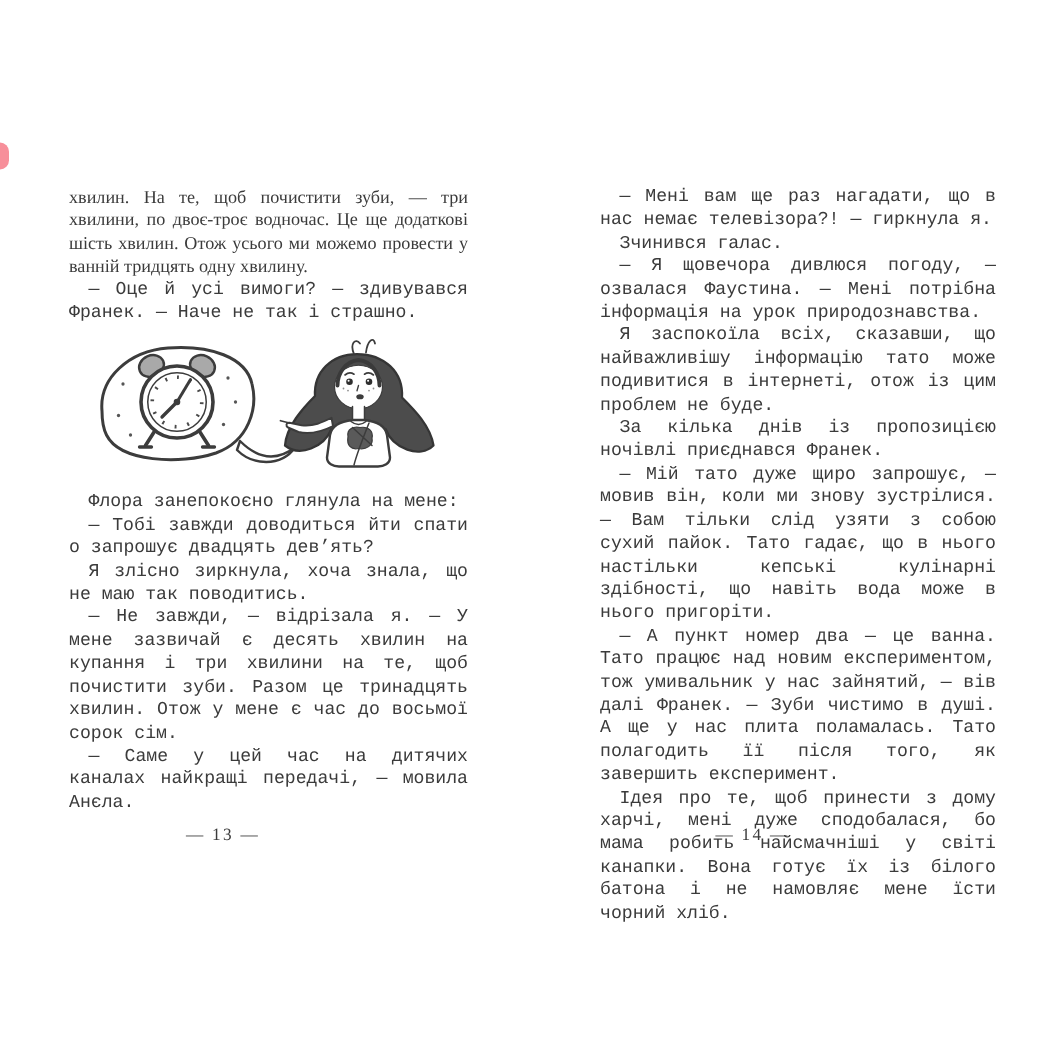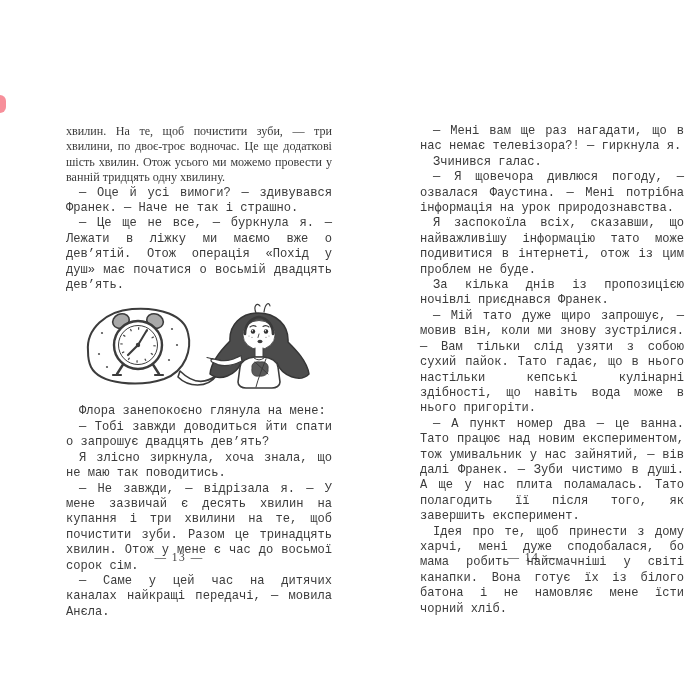--- a/index.html
+++ b/index.html
@@ -19,53 +19,51 @@
   .bookmark{
     position:absolute;left:0;top:95px;
     width:6px;height:18px;
     background:var(--bookmark);
     border-radius:0 9px 9px 0;
   }
   .column{
     position:absolute;top:124px;
     font-size:12.1px;line-height:15.4px;
     text-align:justify;
-    margin-left:20px;
   }
   .column.left{left:46px;width:266px;}
   .column.right{left:400px;width:264px;}
   .para{margin:0;padding:0;text-indent:0;}
   .para.indent{text-indent:13px;font-family:Liberation Mono, monospace;}
   figure.illustration{
     margin:6px 0 5px 0;padding:0;
     height:100px;width:100%;
   }
   figure.illustration svg{display:block;margin-left:14px;}
   .page-number{
     position:absolute;top:551px;
     width:110px;
     font-size:11.5px;letter-spacing:1.5px;
-    text-align:center;text-indent:0;
+    text-align:left;text-indent:0;
   }
   .page-number.left{left:124px;}
   .page-number.right{left:477px;}
   .lineart{stroke:#3c3c3c;fill:none;stroke-linecap:round;stroke-linejoin:round;}
 </style>
 </head>
 <body>
 
 <div class="bookmark"></div>
 
 <main>
 
   <section class="column left">
     <div>
         <p class="para">хвилин. На те, щоб почистити зуби, — три хвилини, по двоє-троє водночас. Це ще додаткові шість хвилин. Отож усього ми можемо провести у ванній тридцять одну хвилину.</p>
         <p class="para indent">— Оце й усі вимоги? — здивувався Франек. — Наче не так і страшно.</p>
-        <p class="para indent">— Це ще не все, — буркнула я. — Лежати в ліжку ми маємо вже о дев’ятій. Отож операція «Похід у душ» має початися о восьмій двадцять дев’ять.</p>
       </div>
 
     <figure class="illustration">
       <svg width="236" height="100" viewBox="0 0 236 100">
 
         <g>
           <path class="lineart" style="fill:#ffffff;stroke-width:2" d="M8 52 C6 30 26 12 52 10 C80 8 104 16 108 34 C112 50 106 72 84 80 C60 88 20 86 11 68 C8 62 8 56 8 52 Z"></path>
           <path class="lineart" style="fill:#ffffff;stroke-width:1.6" d="M100 72 C112 84 124 86 137 76 C127 90 108 88 98 78 Z"></path>
 
           <g fill="#555555" stroke="none">

